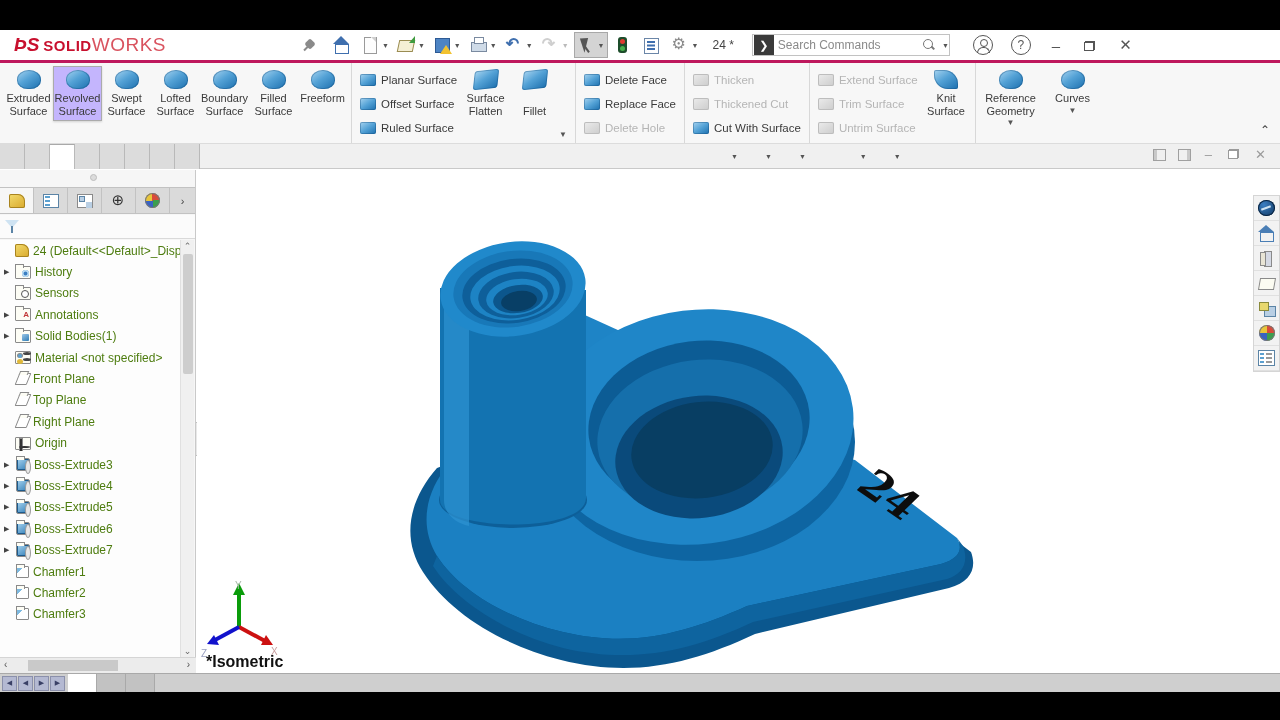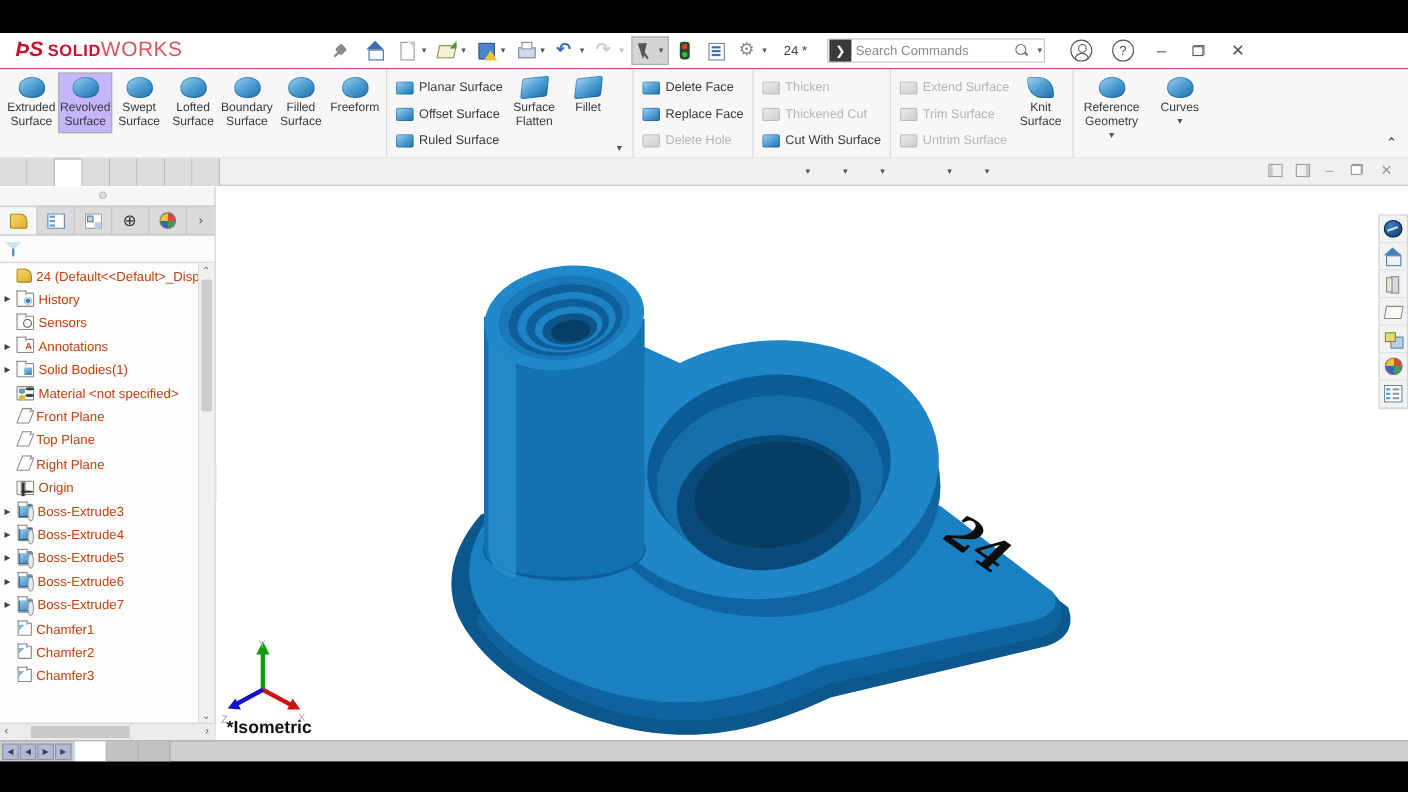--- a/index.html
+++ b/index.html
@@ -1,20 +1,20 @@
 <!DOCTYPE html>
 <html><head>
 <meta charset="utf-8">
 <style>
   * { margin:0; padding:0; box-sizing:border-box; }
   html,body { width:1280px; height:720px; background:#000; font-family:"Liberation Sans",sans-serif; overflow:hidden; }
   #app { position:absolute; top:30px; left:0; width:1280px; height:662px; background:#fff; }
 
   
-  .titlebar { position:absolute; top:0; left:0; width:100%; height:33px; background:#fff; display:flex; align-items:center; border-bottom:1px solid #be185d; }
+  .titlebar { position:absolute; top:0; left:0; width:100%; height:33px; background:#fff; display:flex; align-items:center; border-bottom:3px solid #be185d; }
   .logo { display:flex; align-items:baseline; margin-left:14px; white-space:nowrap; }
   .logo .dslogo { color:#c8102e; font-size:19px; font-weight:bold; font-style:italic; margin-right:4px; }
   .logo .l-bold { color:#c8102e; font-weight:bold; font-size:15px; letter-spacing:.5px; }
   .logo .l-light { color:#d9535f; font-size:19px; letter-spacing:.5px; }
   .menubar { display:flex; margin-left:28px; }
   .menu-item { font-size:13px; color:#333; padding:4px 9px; cursor:default; }
   .pin-icon { width:14px; height:14px; position:relative; margin:0 10px 0 2px; }
   .pin-icon:before { content:""; position:absolute; left:2px; top:2px; width:8px; height:8px; background:#8a8a8a; border-radius:2px; transform:rotate(45deg); }
   .pin-icon:after { content:""; position:absolute; left:-1px; top:9px; width:7px; height:2px; background:#8a8a8a; transform:rotate(-45deg); }
   .qat { display:flex; align-items:center; }
@@ -57,21 +57,21 @@
   .i-user-account-icon:after { content:""; position:absolute; left:3px; bottom:1px; width:11px; height:5px; border-radius:6px 6px 0 0; border:1.5px solid #555; border-bottom:none; }
   .win-btn { font-size:15px; color:#555; padding:0 12px; }
   .restore-glyph { width:11px; height:10px; position:relative; display:inline-block; }
   .restore-glyph:before { content:""; position:absolute; right:0; top:0; width:8px; height:7px; border:1.2px solid #555; }
   .restore-glyph:after { content:""; position:absolute; left:0; bottom:0; width:8px; height:7px; border:1.2px solid #555; background:#fff; }
 
   
   .ribbon { position:absolute; top:33px; left:0; width:100%; height:81px; background:#f7f7f7; border-bottom:1px solid #dcdcdc; display:flex; }
   .rgroup { display:flex; align-items:flex-start; padding:3px 4px 0 4px; border-right:1px solid #d8d8d8; height:100%; }
   .rgroup-cols { display:flex; flex-direction:column; justify-content:flex-start; padding-top:2px; }
-  .rbtn-big { width:49px; display:flex; flex-direction:column; align-items:center; text-align:center; padding:3px 1px; border:1px solid transparent; }
+  .rbtn-big { width:49px; display:flex; flex-direction:column; align-items:center; text-align:center; padding:3px 1px; border:1px solid transparent;justify-content:space-between; }
   .rbtn-big.selected { background:#c4b5fd; border:1px solid #ababab; box-shadow:0 1px 2px rgba(0,0,0,.15); }
   .rbtn-big .rlabel { font-size:11px; line-height:12.5px; color:#3a3a3a; margin-top:3px; }
   .rbtn-small { display:flex; align-items:center; height:24px; padding:0 4px; white-space:nowrap; }
   .rbtn-small .rlabel { font-size:11.5px; color:#3a3a3a; margin-left:5px; }
   .rbtn-small.disabled .rlabel, .rbtn-big.disabled .rlabel { color:#b5b5b5; }
   .chip { width:24px; height:19px; border-radius:3px; background:linear-gradient(145deg,#a8d4f0 0%,#54a2d6 45%,#1c6fae 100%); box-shadow:inset 0 0 0 1px rgba(20,80,130,.4); flex:none; }
   .chip.round { border-radius:50% 50% 45% 45%; }
   .chip.skew { transform:skewX(-12deg) rotate(-6deg); }
   .chip.curve { border-radius:2px 14px 2px 14px; }
   .schip { width:16px; height:12px; border-radius:2px; background:linear-gradient(145deg,#a8d4f0 0%,#54a2d6 50%,#1c6fae 100%); box-shadow:inset 0 0 0 1px rgba(20,80,130,.4); flex:none; }
@@ -112,21 +112,21 @@
   .i-display-manager-icon { border-radius:50%; background:conic-gradient(#d84b3a 0 25%,#3c9e4f 25% 50%,#3a62c2 50% 75%,#e8c53a 75%); box-shadow:inset 0 0 0 1px #777; width:15px; height:15px; }
   .filter-row { position:absolute; left:0; top:45px; width:100%; height:24px; background:#fbfbfb; border-bottom:1px solid #d9d9d9; display:flex; align-items:center; }
   .funnel-icon { width:14px; height:13px; position:relative; margin-left:5px; }
   .funnel-icon:before { content:""; position:absolute; left:0; top:0; border-left:7px solid transparent; border-right:7px solid transparent; border-top:8px solid #cfe3f2; }
   .funnel-icon:after { content:""; position:absolute; left:6px; top:6px; width:2px; height:7px; background:#5b84a6; }
 
   .tree { position:absolute; left:0; top:70px; width:180px; bottom:16px; background:#fdfdfd; overflow:hidden; }
   .tree-row { display:flex; align-items:center; height:21.4px; padding-left:4px; white-space:nowrap; }
   .tree-row .arrow { width:11px; font-size:7px; color:#444; visibility:hidden; flex:none; }
   .tree-row.expand .arrow { visibility:visible; }
-  .tree-row .tlabel { font-size:12px; color:#c2410c; margin-left:4px; }
+  .tree-row .tlabel { font-size:12px; color:#4d7c0f; margin-left:4px; }
   .ti { width:16px; height:13px; position:relative; flex:none; }
   .ti-folder { background:#fdfdf5; border:1px solid #8a8a8a; border-radius:1px; }
   .ti-folder:before { content:""; position:absolute; left:-1px; top:-3px; width:7px; height:3px; background:#fdfdf5; border:1px solid #8a8a8a; border-bottom:none; }
   .ti-folder:after { content:""; position:absolute; right:1px; bottom:1px; width:7px; height:7px; border-radius:50%; }
   .i-history-folder-icon:after { background:#3a7ec2; box-shadow:inset 0 0 0 1.5px #bfe0f5; }
   .i-sensors-folder-icon:after { background:#fff; border:1px solid #555; width:6px; height:6px; }
   .i-annotations-folder-icon:after { content:"A"; background:none; font-size:8px; font-weight:bold; color:#c23a3a; width:auto; height:auto; border-radius:0; }
   .i-solid-bodies-folder-icon:after { background:linear-gradient(145deg,#9cc8e8,#2f7cb5); border-radius:1px; }
   .i-material-icon:before { content:""; position:absolute; left:1px; top:1px; width:4px; height:4px; border-radius:50%; background:#5ba0d0; box-shadow:0 6px 0 #e0b93a; }
   .i-material-icon:after { content:""; position:absolute; left:7px; top:0px; width:8px; height:3px; background:#444; box-shadow:0 6px 0 #444; }

